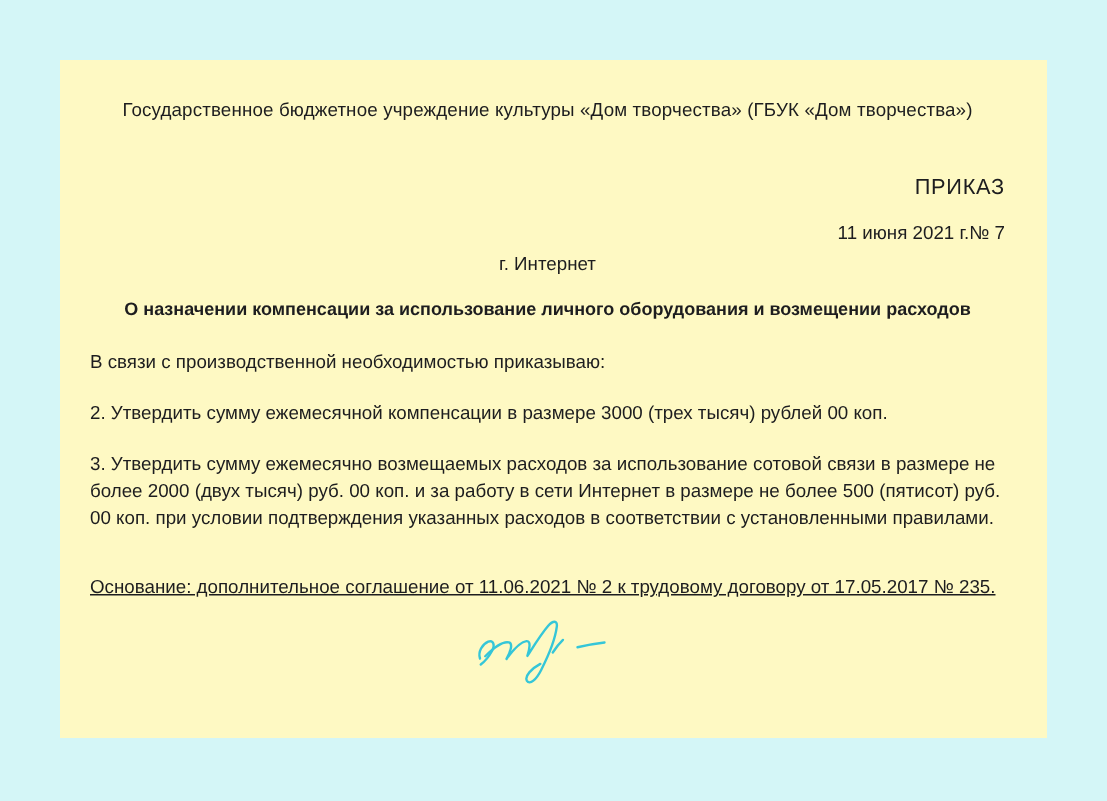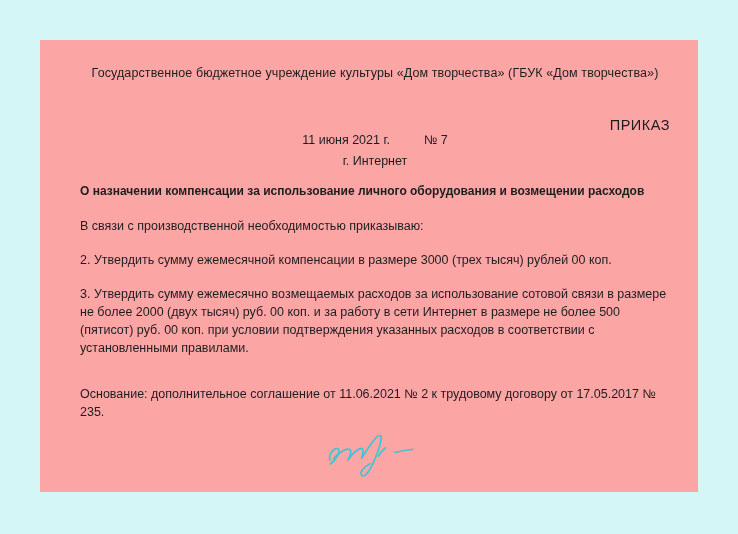--- a/index.html
+++ b/index.html
@@ -14,68 +14,69 @@
     color: #1d1d1f;
     position: relative;
     overflow: hidden;
   }
   .page {
     position: absolute;
     left: 40px;
     top: 40px;
     width: 658px;
     height: 452px;
-    background: #fca5a5;
+    background: #fef9c3;
     box-sizing: border-box;
-    padding: 26px 28px 0 40px;
+    padding: 26px 28px 0 20px;
     overflow: hidden;
     font-size: 12.5px;
     line-height: 15px;
   }
   .org-name {
     text-align: center;
     font-size: 12.5px;
     letter-spacing: 0.1px;
   }
   .doc-type {
     text-align: right;
     margin-top: 36px;
     font-size: 14.5px;
     line-height: 16px;
     letter-spacing: 0.5px;
   }
   .date-row {
     display: flex;
-    justify-content: center;
-    gap: 34px;
+    justify-content: flex-end;
+    margin-top: 15px;
   }
   .city {
     text-align: center;
     margin-top: 6px;
   }
   .subject {
-    text-align: left;
+    text-align: center;
     font-weight: 700;
     font-size: 12px;
     margin-top: 15px;
   }
   .intro {
     margin: 18px 0 16px 0;
     line-height: 18px;
   }
   .body-par {
     margin: 12px 0 0 0;
     line-height: 18px;
   }
   .body-par.tight {
     margin-top: 16px;
   }
   .basis {
     margin: 28px 0 0 0;
     line-height: 18px;
+    text-decoration: underline;
   }
   .sig-row {
     margin-top: 10px;
     position: relative;
     height: 48px;
     display: flex;
     justify-content: space-between;
     align-items: center;
   }
   .signature-wrap {

